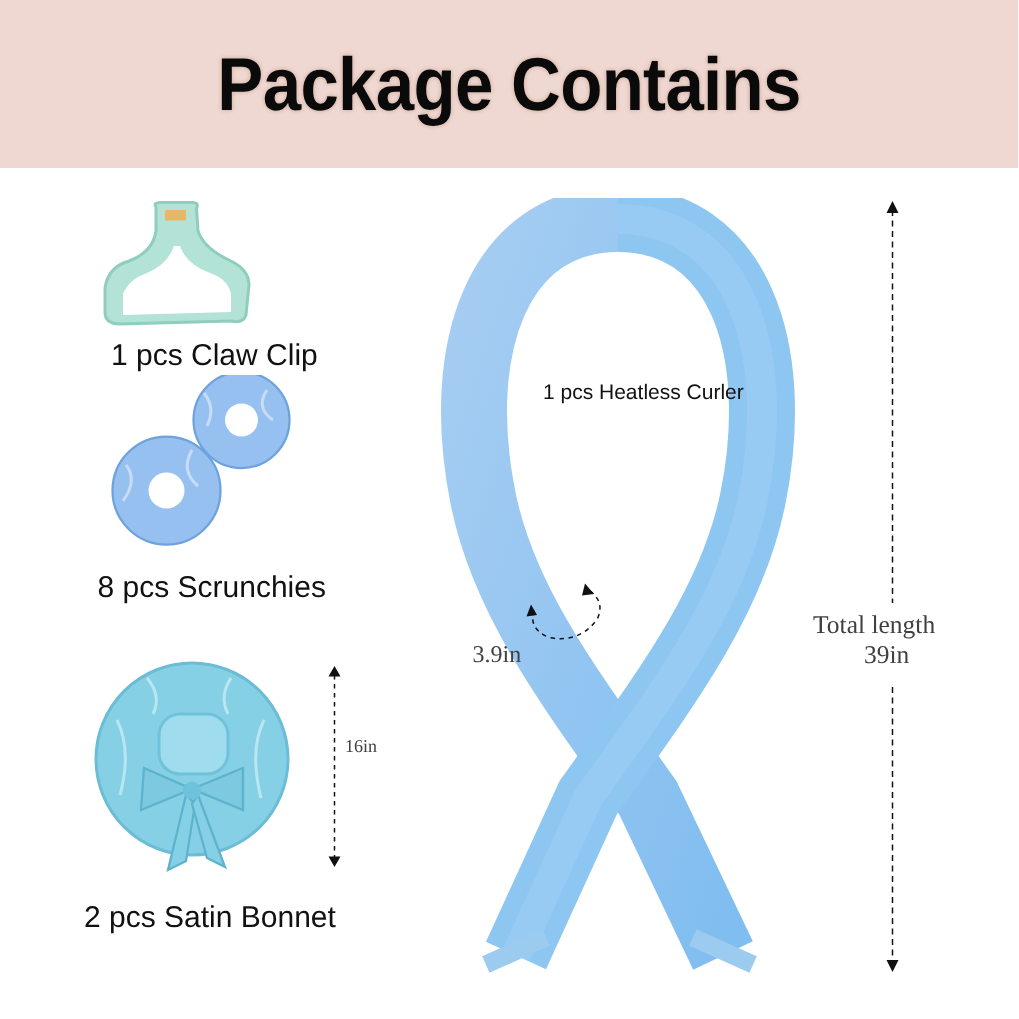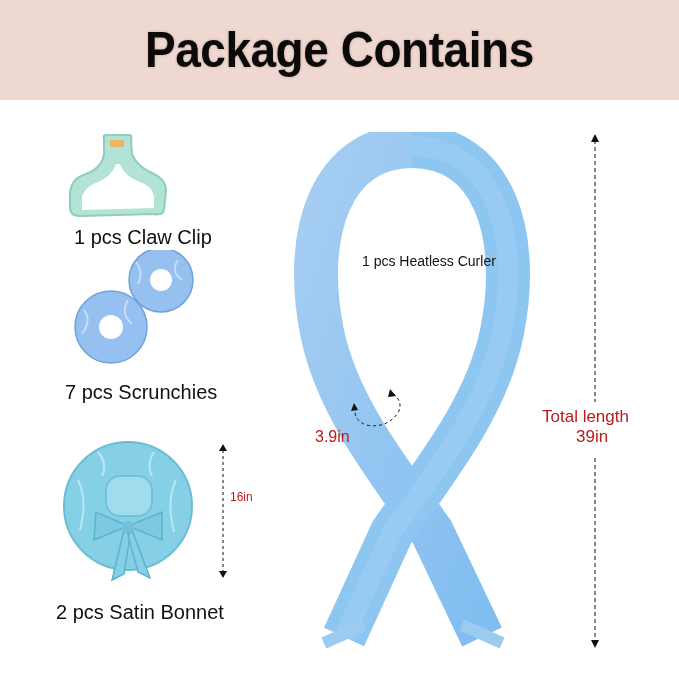--- a/index.html
+++ b/index.html
@@ -1,20 +1,20 @@
 <!DOCTYPE html>
 <html><head>
 <meta charset="utf-8">
 <style>
   html, body { margin: 0; padding: 0; }
   body { width: 679px; height: 679px; background: #ffffff; position: relative; overflow: hidden; font-family: "Liberation Sans", sans-serif; }
-  .header { position: absolute; left: 0; top: 0; width: 679px; height: 100px; background: #eed8d1; display: flex; align-items: center; justify-content: center; }
+  .header { position: absolute; left: 0; top: 0; width: 679px; height: 112px; background: #eed8d1; display: flex; align-items: center; justify-content: center; }
   .header h1 { margin: 0; font-family: "Liberation Sans", sans-serif; font-weight: bold; font-size: 50px; letter-spacing: -0.5px; color: #0a0a0a; text-shadow: 0 0 3px #d9b7ad, 0 0 3px #d9b7ad; transform: scaleX(0.92); }
   .label { position: absolute; font-size: 20px; color: #111; white-space: nowrap; }
-  .dim { position: absolute; font-family: Liberation Sans, sans-serif; font-size: 16px; color: #b91c1c; white-space: nowrap; text-align: right; }
+  .dim { position: absolute; font-family: Liberation Serif, serif; font-size: 16px; color: #404040; white-space: nowrap; text-align: right; }
   svg { position: absolute; }
 </style>
 </head>
 <body>
 
 <div class="header">
   <h1>Package Contains</h1>
 </div>
 
 <svg width="110" height="90" style="left:62px;top:130px;" viewBox="0 0 110 90">
@@ -33,21 +33,21 @@
     <circle cx="95" cy="30" r="11"></circle>
     <circle cx="45" cy="77" r="12"></circle>
   </g>
   <g fill="none" stroke="#c6dcf8" stroke-width="2">
     <path d="M70 12 Q78 22 72 34"></path>
     <path d="M112 10 Q104 22 116 30"></path>
     <path d="M18 60 Q26 70 16 84"></path>
     <path d="M62 50 Q54 64 66 74"></path>
   </g>
 </svg>
-<div class="label" style="left:65px;top:381px;">7 pcs Scrunchies</div>
+<div class="label" style="left:65px;top:381px;">8 pcs Scrunchies</div>
 
 <svg width="140" height="150" style="left:58px;top:440px;" viewBox="0 0 140 150">
   <circle cx="70" cy="66" r="64" fill="#86d0e6" stroke="#6cbcd6" stroke-width="2"></circle>
   <g fill="none" stroke="#b8e6f2" stroke-width="2">
     <path d="M20 40 Q30 60 22 90"></path>
     <path d="M118 40 Q108 60 116 92"></path>
     <path d="M40 12 Q50 24 44 36"></path>
     <path d="M96 12 Q88 24 94 36"></path>
   </g>
   <rect x="48" y="36" width="46" height="40" rx="14" fill="#9fdcee" stroke="#70c2da" stroke-width="2"></rect>

